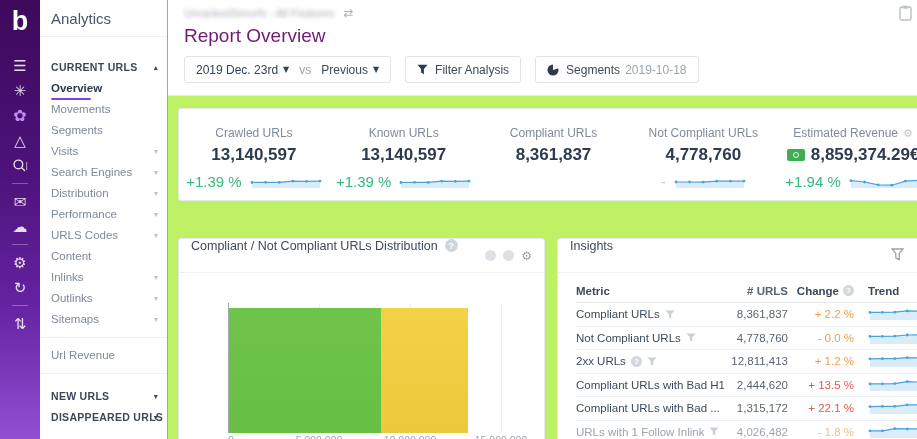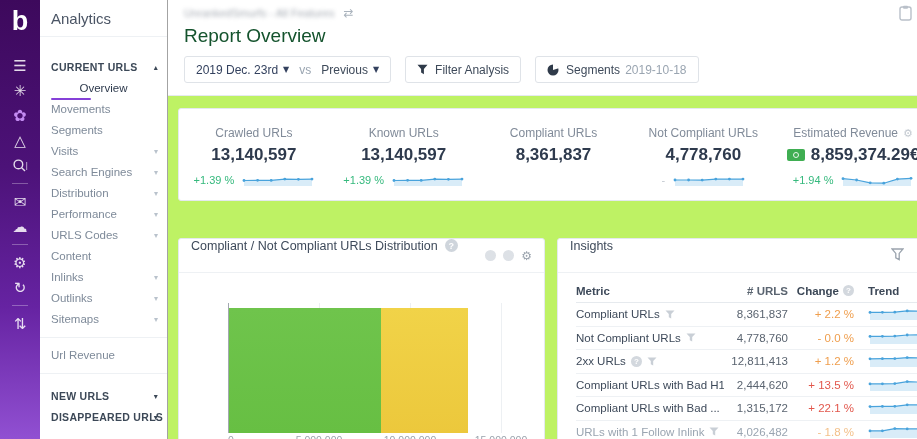--- a/index.html
+++ b/index.html
@@ -21,34 +21,34 @@
   .sidebar { position:absolute; left:40px; top:0; bottom:0; width:128px; background:#fff;
              border-right:1px solid #a3a3a3; z-index:5; }
   .sidebar-title { padding:10px 0 0 11px; font-size:15px; color:#4b5565; }
   .sidebar-rule { height:1px; background:#eef1f4; margin-top:9px; }
   .nav { margin-top:20px; }
   .nav-item { position:relative; height:21px; line-height:21px; padding:0 11px; font-size:11.5px;
               color:#7e8a99; cursor:pointer; white-space:nowrap; }
   .nav-item .caret { position:absolute; right:9px; top:0; color:#b9c2cc; font-size:8px; }
   .nav-section { font-weight:bold; color:#3c4857; font-size:10.5px; letter-spacing:.3px; }
   .nav-section .caret { color:#3c4857; }
-  .nav-item.active { color:#2e3a4d; font-weight:normal;text-align:center; }
+  .nav-item.active { color:#2e3a4d; font-weight:bold; }
   .nav-item.active::after { content:""; position:absolute; left:11px; bottom:-1px; width:40px; height:2px;
                             background:#8540d8; border-radius:1px; }
   .nav-divider { height:1px; background:#eef1f4; margin:7px 0; }
   .nav-gap { height:5px; }
 
   
   .main { position:absolute; left:168px; top:0; right:0; bottom:0; }
   .main-header { height:96px; background:#fff; border-bottom:1px solid #e6eaee; position:relative; padding-left:16px; }
   .breadcrumb { padding-top:6px; display:flex; align-items:center; gap:9px; font-size:11px; color:#5c6675; }
   .breadcrumb-text { filter:blur(2.3px); opacity:.55; }
   .swap-glyph { color:#aab3bd; font-size:12px; cursor:pointer; }
   .clipboard { position:absolute; right:5px; top:5px; cursor:pointer; }
-  .page-title { font-size:19px; font-weight:400; color:#14532d; margin-top:5px; }
+  .page-title { font-size:19px; font-weight:400; color:#701a75; margin-top:5px; }
   .toolbar { display:flex; align-items:center; gap:14px; margin-top:9px; }
   .tb-box { height:27px; background:#fff; border:1px solid #dfe3e8; border-radius:3px; display:flex;
             align-items:center; padding:0 11px; font-size:12px; color:#3e4a5a; cursor:pointer; }
   .tb-date { color:#33415e; font-weight:normal; }
   .tb-caret { font-size:8px; color:#33415e; margin-left:5px; }
   .tb-vs { color:#9aa5b1; margin:0 10px; }
   .tb-icon { margin-right:7px; display:flex; align-items:center; }
   .tb-muted { color:#9aa5b1; margin-left:5px; }
 
   .content { position:absolute; left:0; right:0; top:96px; bottom:0; background:#bef264; }
@@ -57,21 +57,21 @@
   .kpi-card { position:absolute; left:10px; right:-12px; top:12px; height:93px; background:#fff;
               border:1px solid #e4e9ee; border-radius:3px; display:flex; padding-top:17px; }
   .kpi { flex:1; display:flex; flex-direction:column; align-items:center; }
   .kpi-title { font-size:12px; color:#818b99; display:flex; align-items:center; gap:5px; }
   .kpi-gear { color:#c3c9d0; font-size:11px; cursor:pointer; }
   .kpi-value { font-size:17px; font-weight:bold; color:#2e3a4d; margin-top:5px; display:flex; align-items:center; }
   .money-icon { width:18px; height:12px; background:#3fae52; border-radius:2px; margin-right:6px;
                 display:inline-flex; align-items:center; justify-content:center; }
   .money-icon i { width:6px; height:6px; border:1.2px solid #eaf6ec; border-radius:50%; display:block; }
   .kpi-change { margin-top:8px; display:flex; align-items:center; gap:8px; }
-  .chg { font-size:11px; color:#35b97d; }
+  .chg { font-size:15px; color:#35b97d; }
   .chg.muted { color:#c3c9d0; }
 
   
   .card-header { height:34px; border-bottom:1px solid #eef1f4; display:flex; 
                  padding:0 12px; font-size:12.5px; color:#3e4a5a; }
   .help-circle { width:13px; height:13px; border-radius:50%; background:#cfd5dc; color:#fff; font-size:9px;
                  font-weight:bold; display:inline-flex; align-items:center; justify-content:center;
                  margin-left:7px; flex:none; }
   .win-icons { margin-left:auto; display:flex; align-items:center; gap:7px; }
   .circle-btn { width:11px; height:11px; border-radius:50%; background:#dde1e6; cursor:pointer; }

